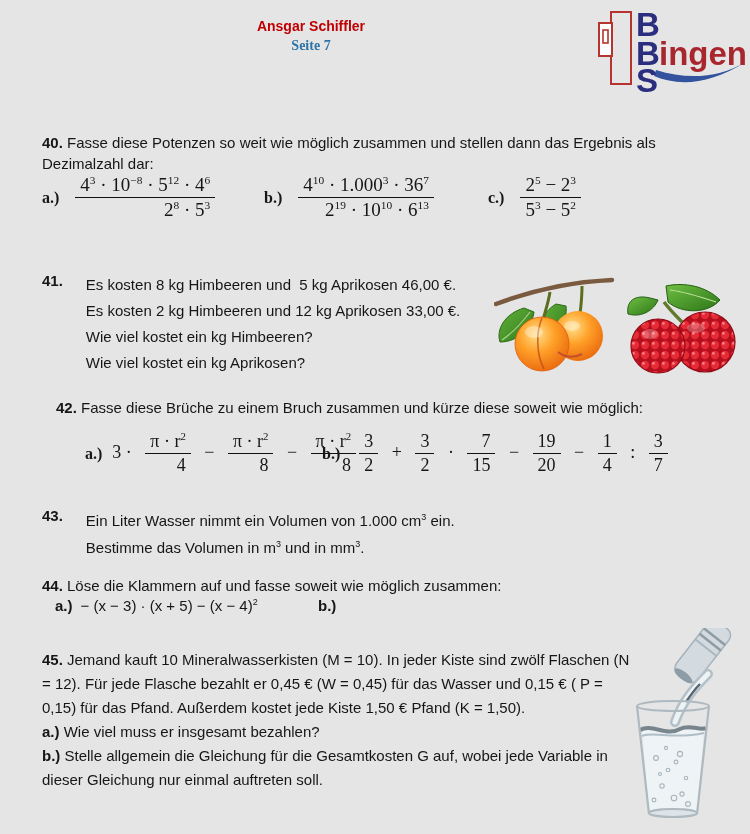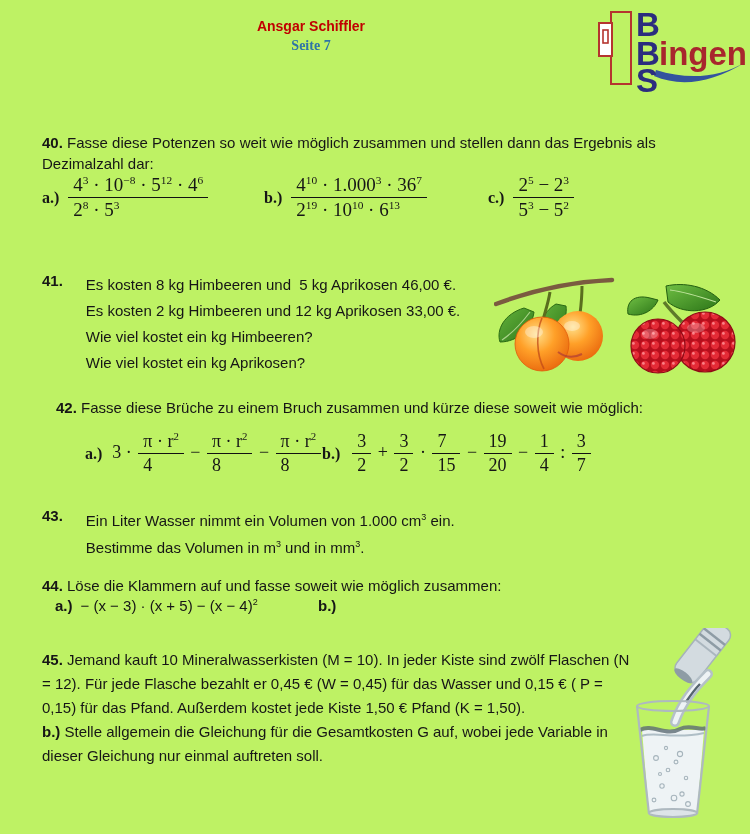--- a/index.html
+++ b/index.html
@@ -1,16 +1,16 @@
 <!DOCTYPE html>
 <html><head>
 <meta charset="utf-8">
 <style>
   html,body{margin:0;padding:0;background:#fff;}
-  .page{position:relative;width:750px;height:834px;background:#bef264;overflow:hidden;
+  .page{position:relative;width:750px;height:834px;background:#e5e5e5;overflow:hidden;
         font-family:"Liberation Sans",sans-serif;font-size:15px;color:#161616;}
 
   
   .hdr{position:absolute;top:18px;left:0;width:622px;text-align:center;}
   .author{color:#c00000;font-weight:bold;font-size:14px;}
   .title-wrap{margin-top:2px;}
   .title{display:inline-block;font-family:"Liberation Serif",serif;font-size:28px;
          border-bottom:1.6px solid #000;padding-bottom:2px;line-height:1.1;}
   .page-label{margin-top:4px;color:#2e74a6;font-weight:bold;font-size:14px;
               font-family:"Liberation Serif",serif;}
@@ -19,21 +19,21 @@
   
   .num{font-weight:bold;text-align:center;}
   .lbl{font-weight:bold;}
   .lblserif{font-weight:bold;font-family:"Liberation Serif",serif;font-size:16px;}
 
   
   .math{font-family:"Liberation Serif",serif;}
   .m19{font-size:19px;}
   .m18{font-size:18px;}
   .math sup, .bodymath sup{font-size:0.6em;line-height:0;}
-  .frac{display:inline-block;text-align:left;vertical-align:middle;margin:0 2px;}
+  .frac{display:inline-block;text-align:right;vertical-align:middle;margin:0 9px;}
   .frac .num2{display:block;padding:0 5px 1px 5px;border-bottom:1.5px solid #111;font-weight:normal;}
   .frac .den{display:block;padding:1px 5px 0 5px;}
 
   
   .s40{position:absolute;top:132px;left:42px;width:660px;line-height:21px;}
   .f40{position:absolute;display:flex;align-items:center;gap:7px;}
   .f40a{top:174px;left:42px;}
   .f40b{top:174px;left:264px;}
   .f40c{top:174px;left:488px;}
 
@@ -187,20 +187,24 @@
     <span class="bodymath">− (x − 3) · (x + 5) − (x − 4)<sup>2</sup></span>
   </div>
   <div class="f44 f44b">
     <span class="lbl">b.)</span>
   </div>
 
   <div class="s45">
     <div class="para">
       <span class="num">45.</span>
       <span>Jemand kauft 10 Mineralwasserkisten (M = 10). In jeder Kiste sind zwölf Flaschen (N = 12). Für jede Flasche bezahlt er 0,45 € (W = 0,45) für das Wasser und 0,15 € ( P = 0,15) für das Pfand. Außerdem kostet jede Kiste 1,50 € Pfand (K = 1,50).</span>
+    </div>
+    <div class="item">
+      <span class="lbl">a.)</span>
+      <span>Wie viel muss er insgesamt bezahlen?</span>
     </div>
     <div class="item">
       <span class="lbl">b.)</span>
       <span>Stelle allgemein die Gleichung für die Gesamtkosten G auf, wobei jede Variable in dieser Gleichung nur einmal auftreten soll.</span>
     </div>
   </div>
 
   <svg class="water" viewBox="0 0 134 190">
     <g transform="translate(103,2) rotate(38)">
       <rect x="-13" y="-6" width="27" height="66" rx="8" fill="#d3dbe0" stroke="#a6b2ba" stroke-width="1.5"></rect>

